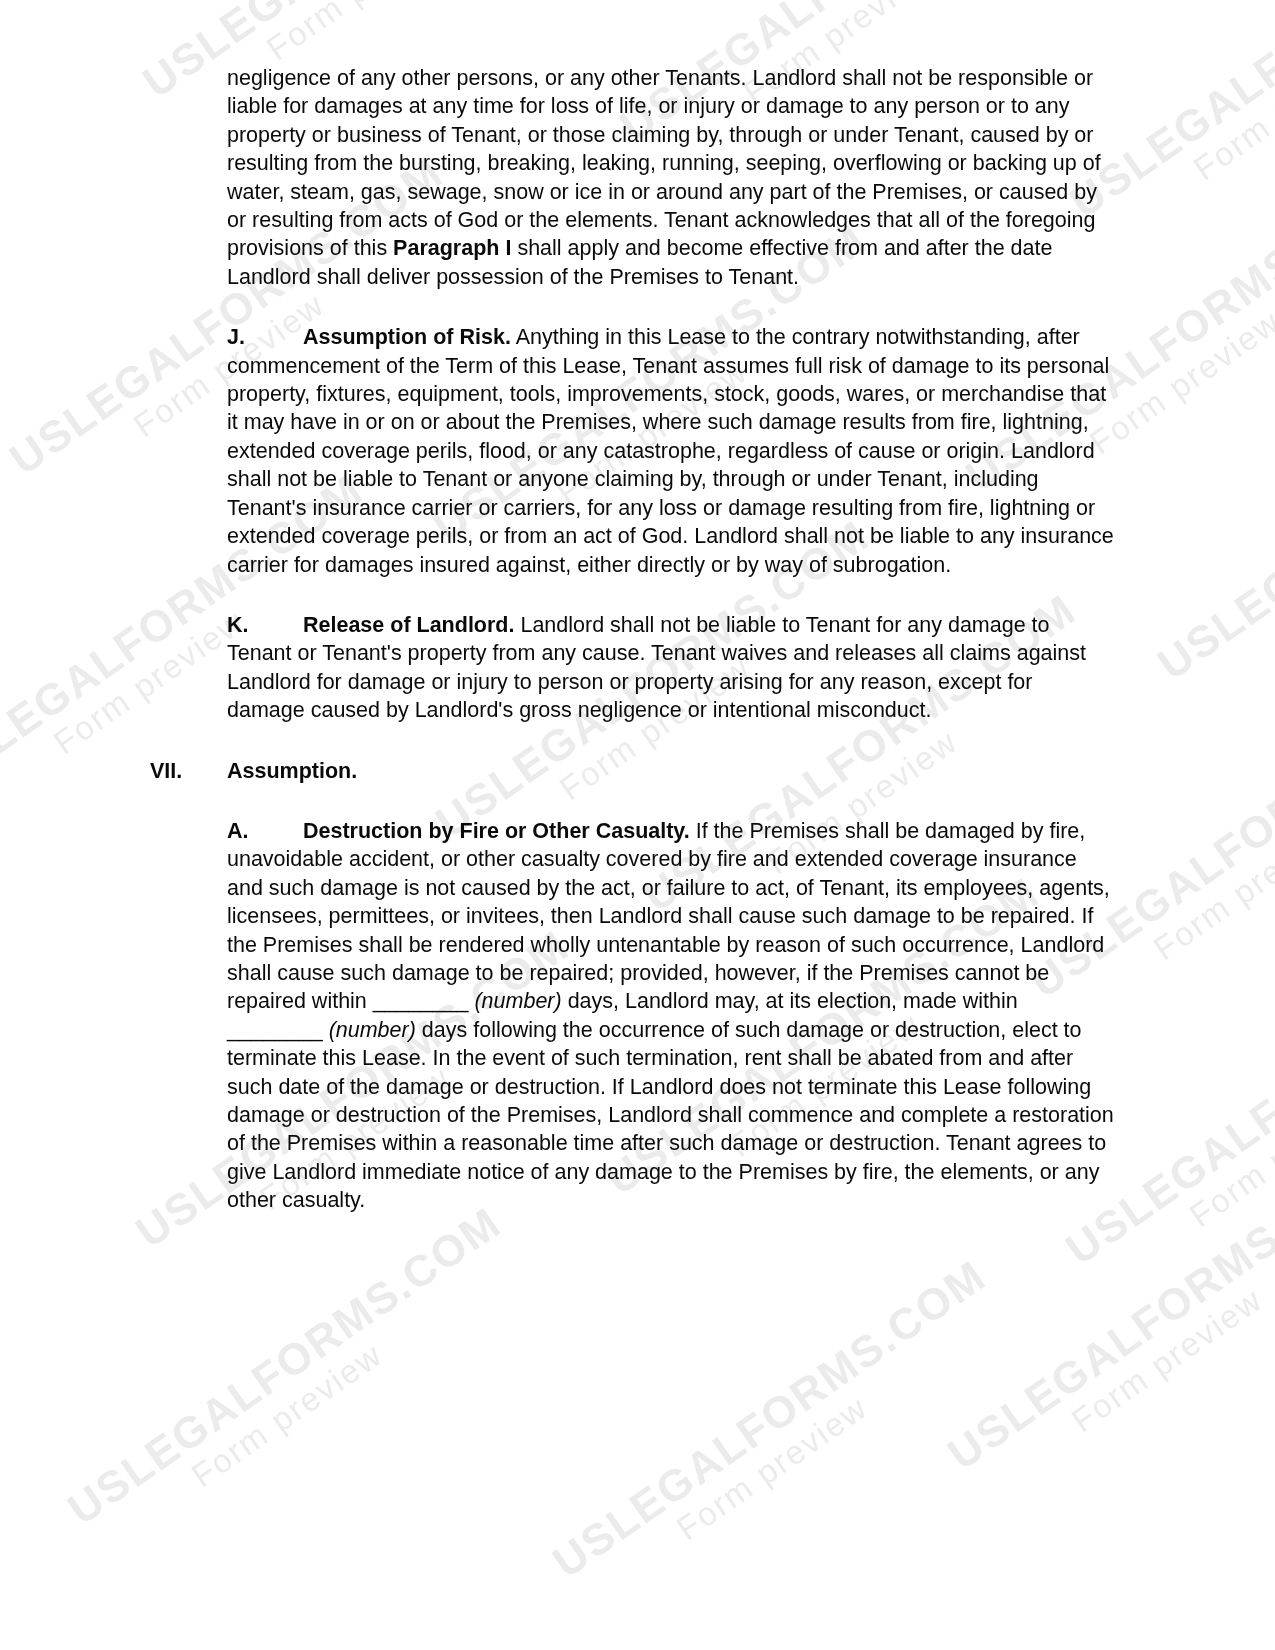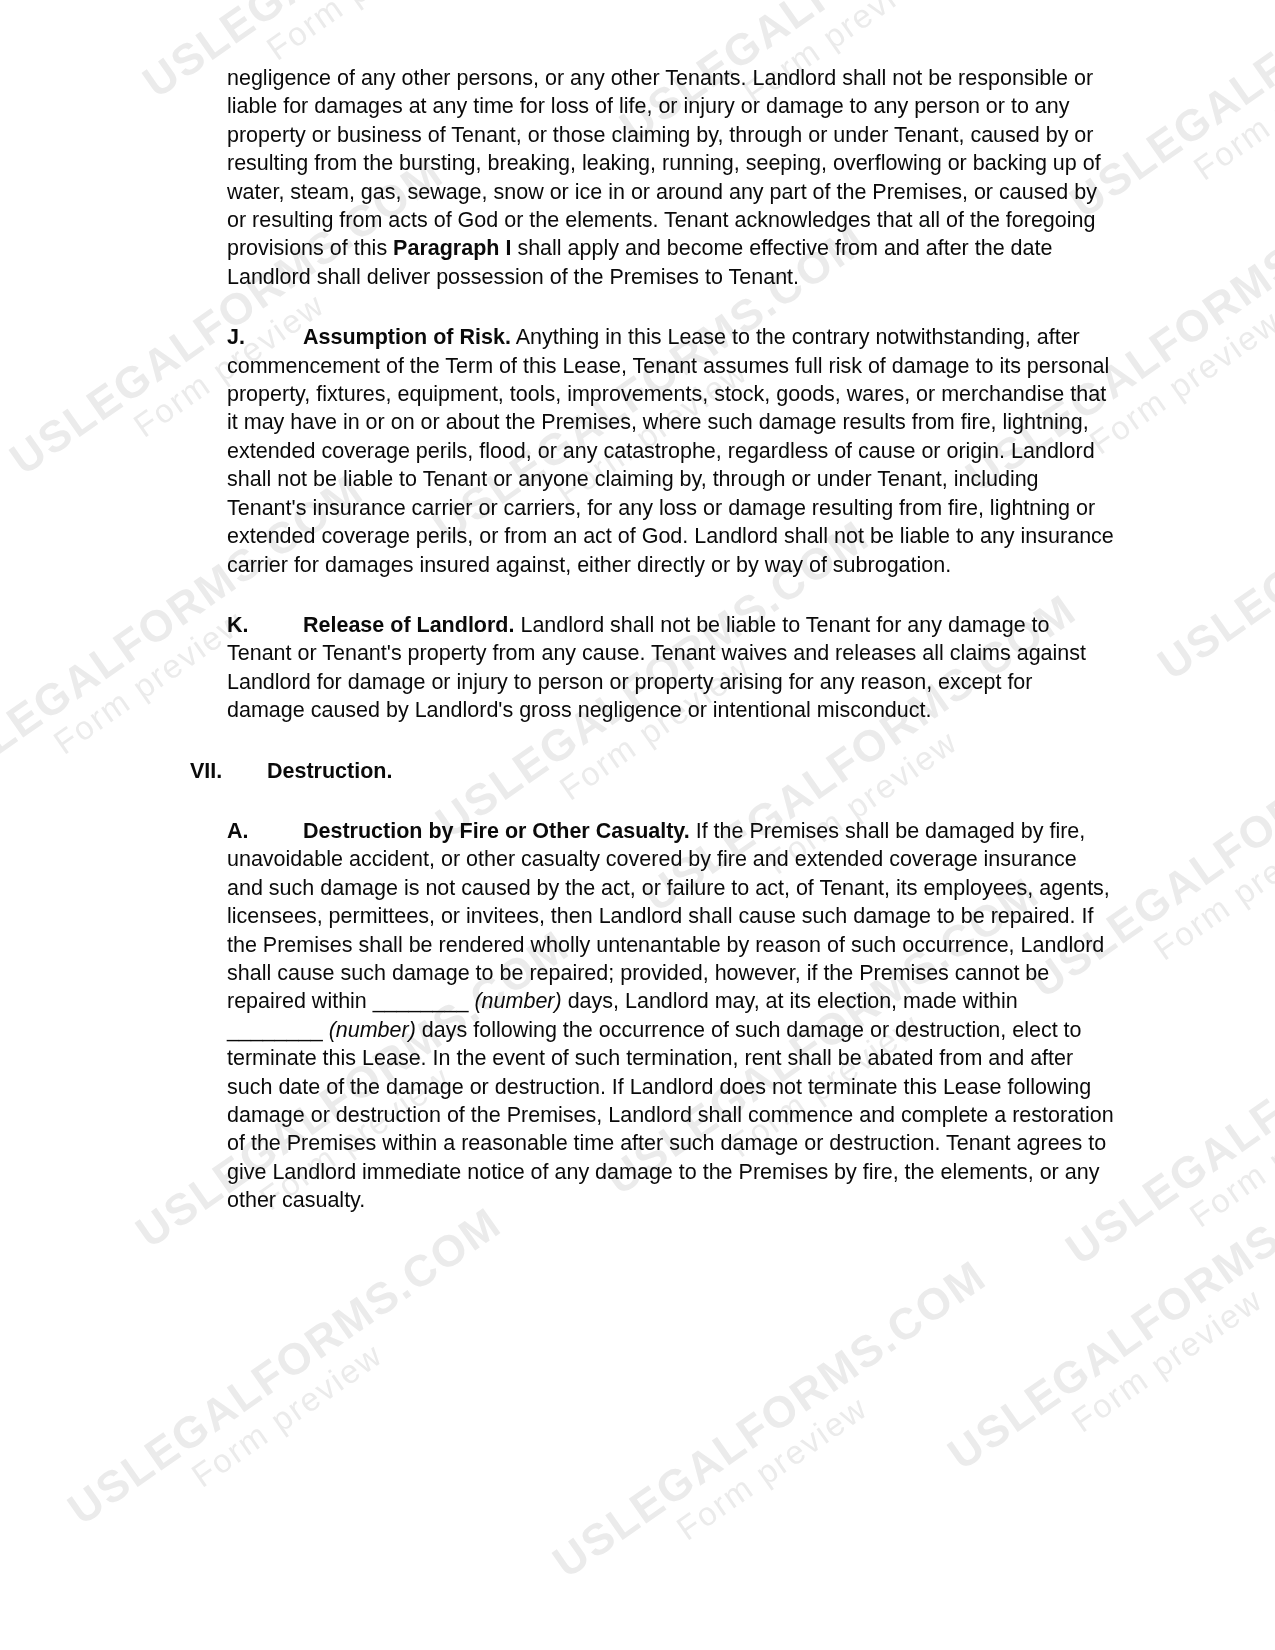--- a/index.html
+++ b/index.html
@@ -59,21 +59,20 @@
     margin: 0 0 32px 0;
     width: 965px;
   }
   .outline-label {
     display: inline-block;
     width: 76px;
     font-weight: bold;
   }
   .section-heading .outline-label {
     width: 77px;
-    margin-left: 40px;
   }
   b, .bold { font-weight: bold; }
   i, .italic { }
 </style>
 </head>
 <body>
 
 <div class="page">
 
   <div class="watermark-layer">
@@ -148,18 +147,18 @@
   </div>
 
   <div class="content">
 
     <p class="para"><span>negligence of any other persons, or any other Tenants. Landlord shall not be responsible or liable for damages at any time for loss of life, or injury or damage to any person or to any property or business of Tenant, or those claiming by, through or under Tenant, caused by or resulting from the bursting, breaking, leaking, running, seeping, overflowing or backing up of water, steam, gas, sewage, snow or ice in or around any part of the Premises, or caused by or resulting from acts of God or the elements. Tenant acknowledges that all of the foregoing provisions of this </span><b>Paragraph I</b><span> shall apply and become effective from and after the date Landlord shall deliver possession of the Premises to Tenant.</span></p>
 
     <p class="para"><span class="outline-label">J.</span><b>Assumption of Risk.</b><span> Anything in this Lease to the contrary notwithstanding, after commencement of the Term of this Lease, Tenant assumes full risk of damage to its personal property, fixtures, equipment, tools, improvements, stock, goods, wares, or merchandise that it may have in or on or about the Premises, where such damage results from fire, lightning, extended coverage perils, flood, or any catastrophe, regardless of cause or origin. Landlord shall not be liable to Tenant or anyone claiming by, through or under Tenant, including Tenant's insurance carrier or carriers, for any loss or damage resulting from fire, lightning or extended coverage perils, or from an act of God. Landlord shall not be liable to any insurance carrier for damages insured against, either directly or by way of subrogation.</span></p>
 
     <p class="para"><span class="outline-label">K.</span><b>Release of Landlord.</b><span> Landlord shall not be liable to Tenant for any damage to Tenant or Tenant's property from any cause. Tenant waives and releases all claims against Landlord for damage or injury to person or property arising for any reason, except for damage caused by Landlord's gross negligence or intentional misconduct.</span></p>
 
-    <p class="section-heading"><span class="outline-label">VII.</span><b>Destruction.</b></p>
+    <p class="section-heading"><span class="outline-label">VII.</span><b>Assumption.</b></p>
 
     <p class="para"><span class="outline-label">A.</span><b>Destruction by Fire or Other Casualty.</b><span> If the Premises shall be damaged by fire, unavoidable accident, or other casualty covered by fire and extended coverage insurance and such damage is not caused by the act, or failure to act, of Tenant, its employees, agents, licensees, permittees, or invitees, then Landlord shall cause such damage to be repaired. If the Premises shall be rendered wholly untenantable by reason of such occurrence, Landlord shall cause such damage to be repaired; provided, however, if the Premises cannot be repaired within ________ </span><i>(number)</i><span> days, Landlord may, at its election, made within ________ </span><i>(number)</i><span> days following the occurrence of such damage or destruction, elect to terminate this Lease. In the event of such termination, rent shall be abated from and after such date of the damage or destruction. If Landlord does not terminate this Lease following damage or destruction of the Premises, Landlord shall commence and complete a restoration of the Premises within a reasonable time after such damage or destruction. Tenant agrees to give Landlord immediate notice of any damage to the Premises by fire, the elements, or any other casualty.</span></p>
 
   </div>
 </div>
 
 </body></html>

